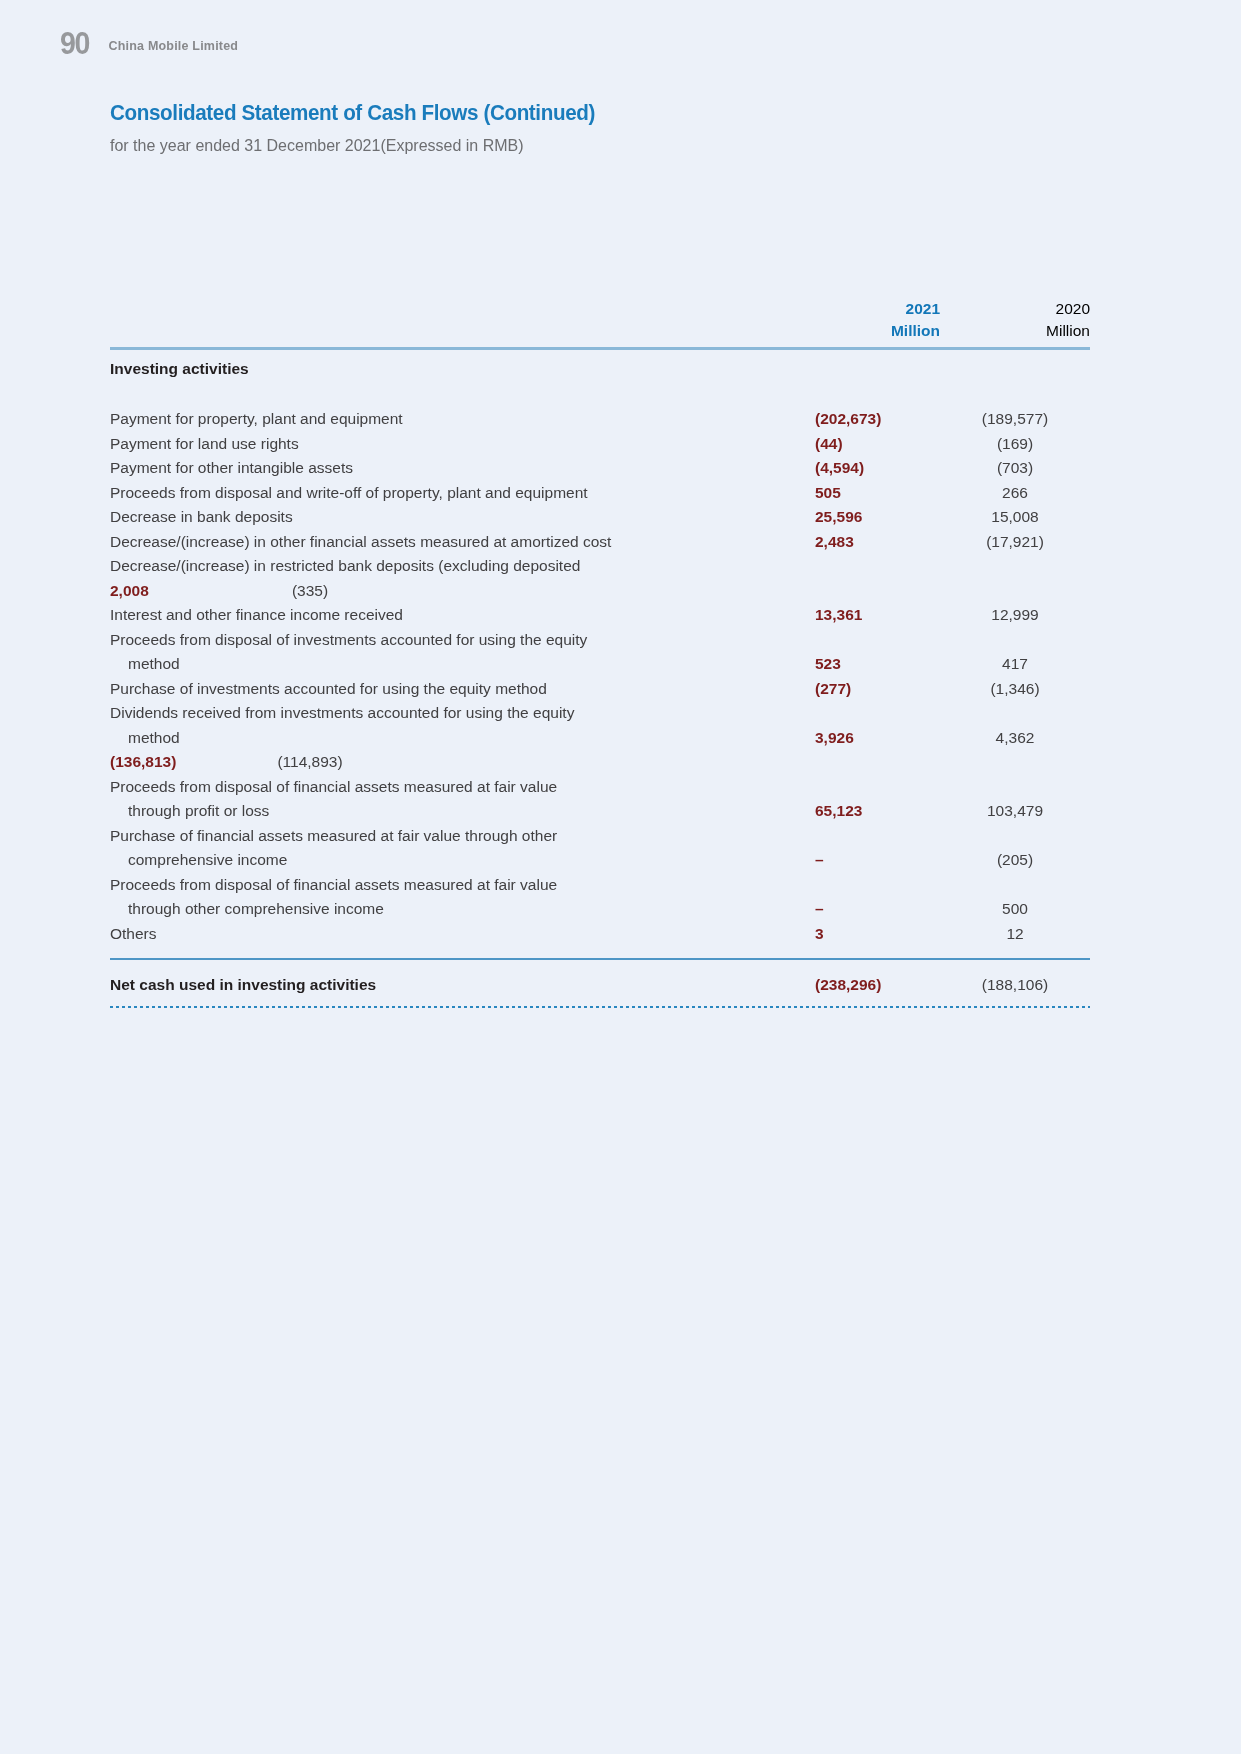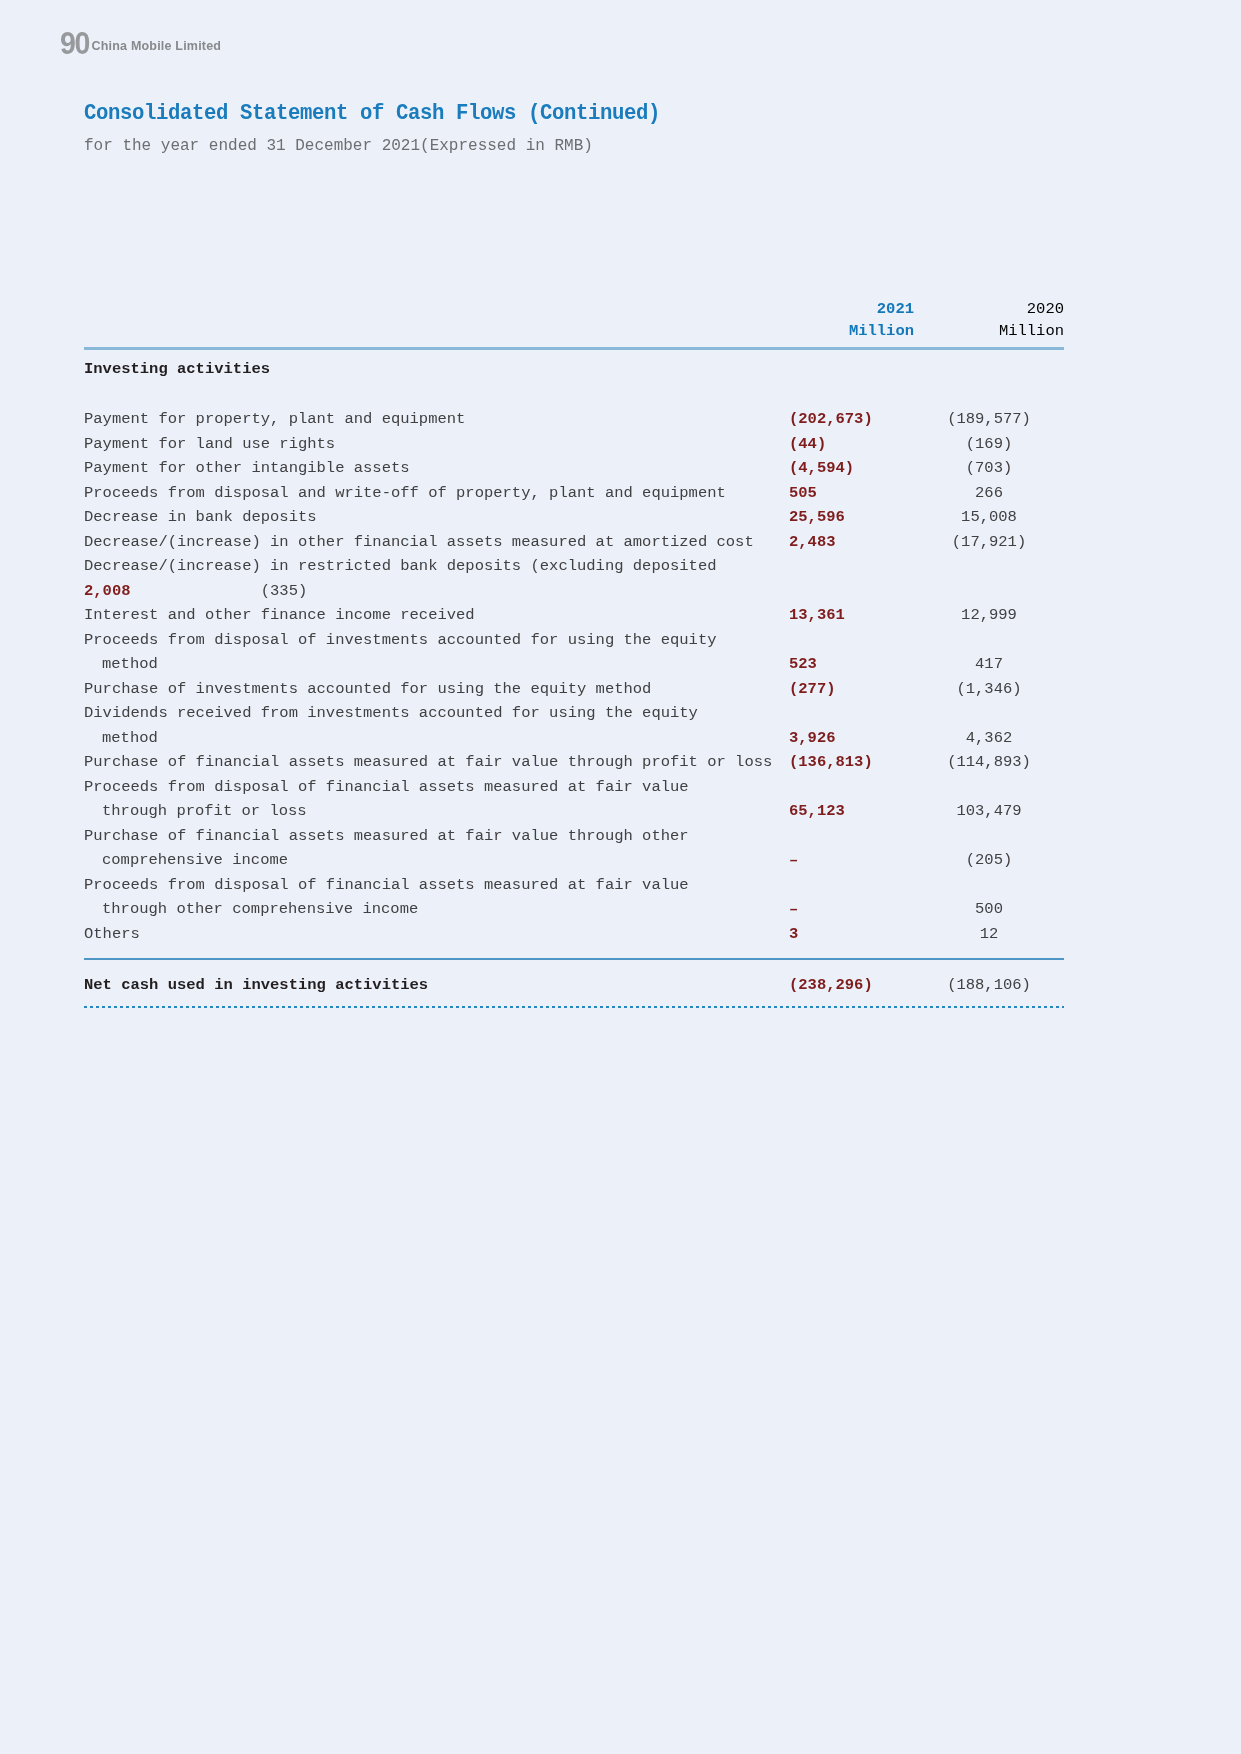--- a/index.html
+++ b/index.html
@@ -14,44 +14,44 @@
     background:#ecf1f9;
     overflow:hidden;
     margin:0 auto;
   }
   
   .doc-header{
     position:absolute;
     top:28px; left:60px;
     display:flex;
     align-items:center;
+    gap:17px;
   }
   .page-num{
     font-size:31px;
     font-weight:700;
     color:#97999c;
     letter-spacing:-1.5px;
     line-height:1;
     transform:scaleX(.92);
     transform-origin:left center;
   }
   .company{
     font-size:12.5px;
     font-weight:700;
     color:#88898c;
     letter-spacing:.2px;
     padding-top:4px;
   }
   
   .content{
     position:absolute;
-    left:84px;
+    left:110px;
     top:0;
     width:980px;
-    font-family:Liberation Mono, monospace;
   }
   .title{
     margin:100px 0 0 0;
     font-size:21.5px;
     font-weight:700;
     color:#1a7cbc;
     letter-spacing:-.4px;
     line-height:26px;
     transform:scaleX(.96);
     transform-origin:left center;
@@ -224,21 +224,20 @@
     <div class="label">Dividends received from investments accounted for using the equity</div>
     <div class="v2021"></div>
     <div class="v2020"></div>
   </div>
           <div class="row">
     <div class="label indent">method</div>
     <div class="v2021">3,926</div>
     <div class="v2020">4,362</div>
   </div>
           <div class="row">
-    <div class="label">Purchase of financial assets measured at fair value through profit or loss</div>
     <div class="v2021">(136,813)</div>
     <div class="v2020">(114,893)</div>
   </div>
           <div class="row">
     <div class="label">Proceeds from disposal of financial assets measured at fair value</div>
     <div class="v2021"></div>
     <div class="v2020"></div>
   </div>
           <div class="row">
     <div class="label indent">through profit or loss</div>

